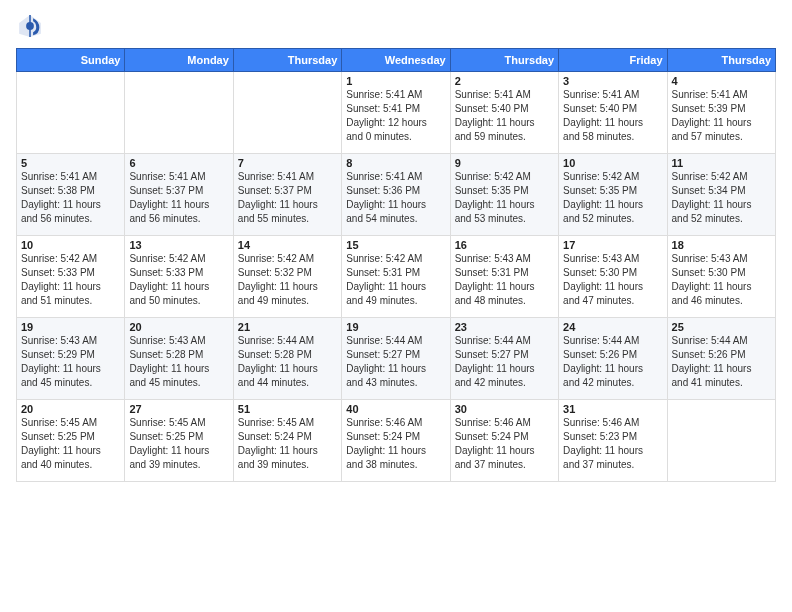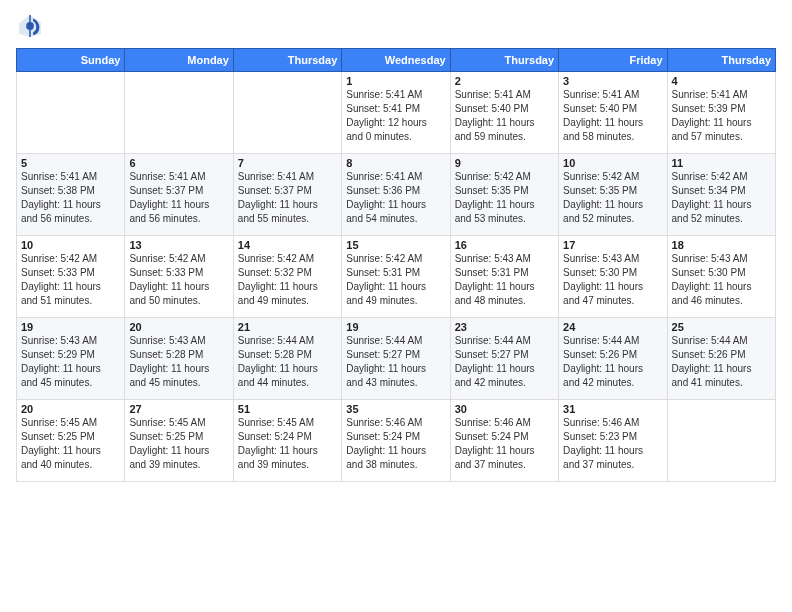--- a/index.html
+++ b/index.html
@@ -247,21 +247,21 @@
           </td>
           <td>
             <span class="day-num">27</span>
             <div class="day-info">Sunrise: 5:45 AM<br>Sunset: 5:25 PM<br>Daylight: 11 hours<br>and 39 minutes.</div>
           </td>
           <td>
             <span class="day-num">51</span>
             <div class="day-info">Sunrise: 5:45 AM<br>Sunset: 5:24 PM<br>Daylight: 11 hours<br>and 39 minutes.</div>
           </td>
           <td>
-            <span class="day-num">35</span>
+            <span class="day-num">40</span>
             <div class="day-info">Sunrise: 5:46 AM<br>Sunset: 5:24 PM<br>Daylight: 11 hours<br>and 38 minutes.</div>
           </td>
           <td>
             <span class="day-num">30</span>
             <div class="day-info">Sunrise: 5:46 AM<br>Sunset: 5:24 PM<br>Daylight: 11 hours<br>and 37 minutes.</div>
           </td>
           <td>
             <span class="day-num">31</span>
             <div class="day-info">Sunrise: 5:46 AM<br>Sunset: 5:23 PM<br>Daylight: 11 hours<br>and 37 minutes.</div>
           </td>

